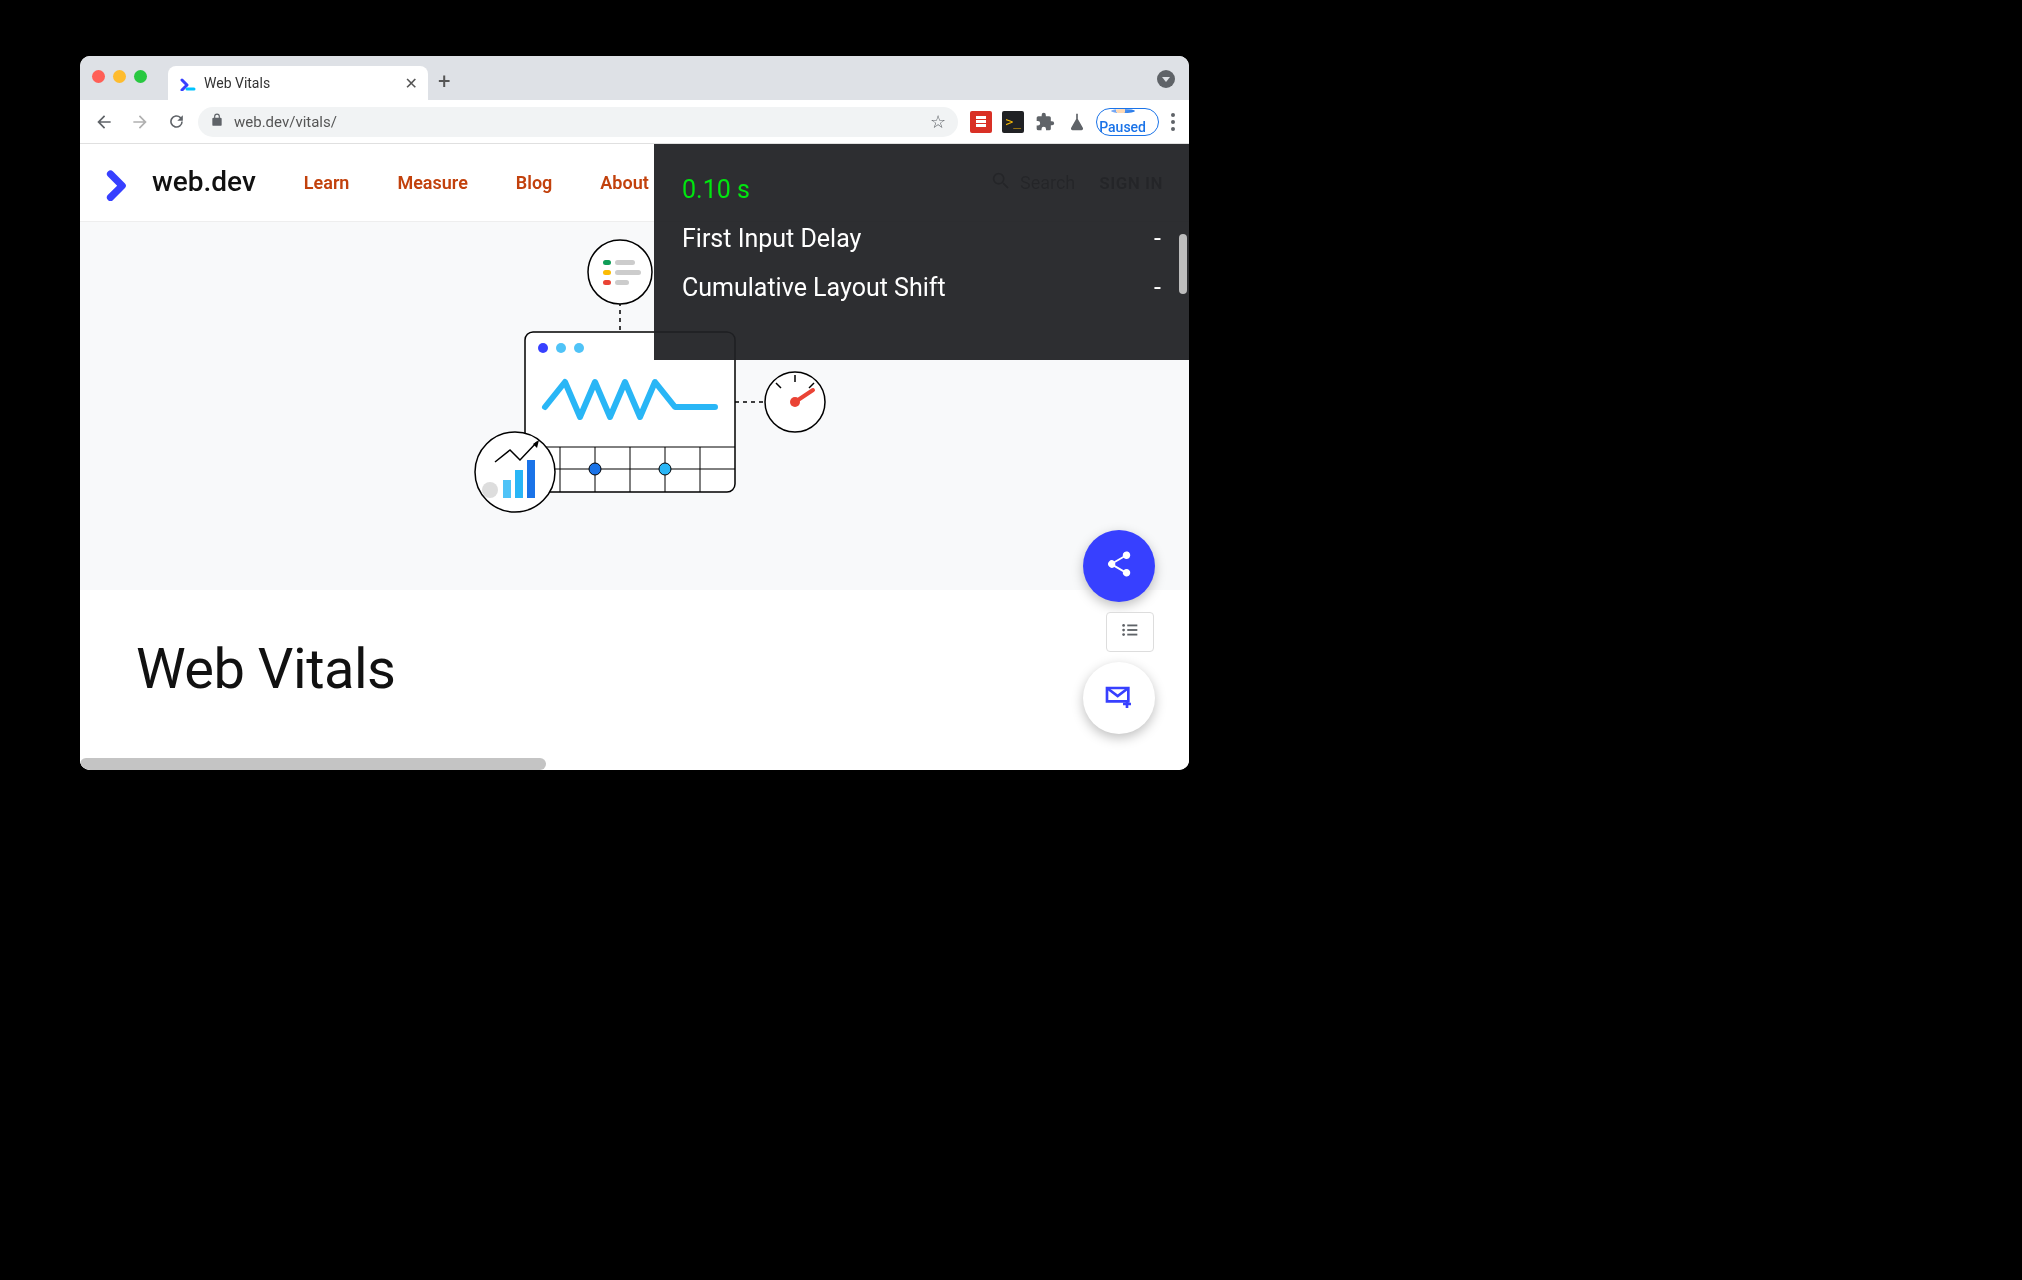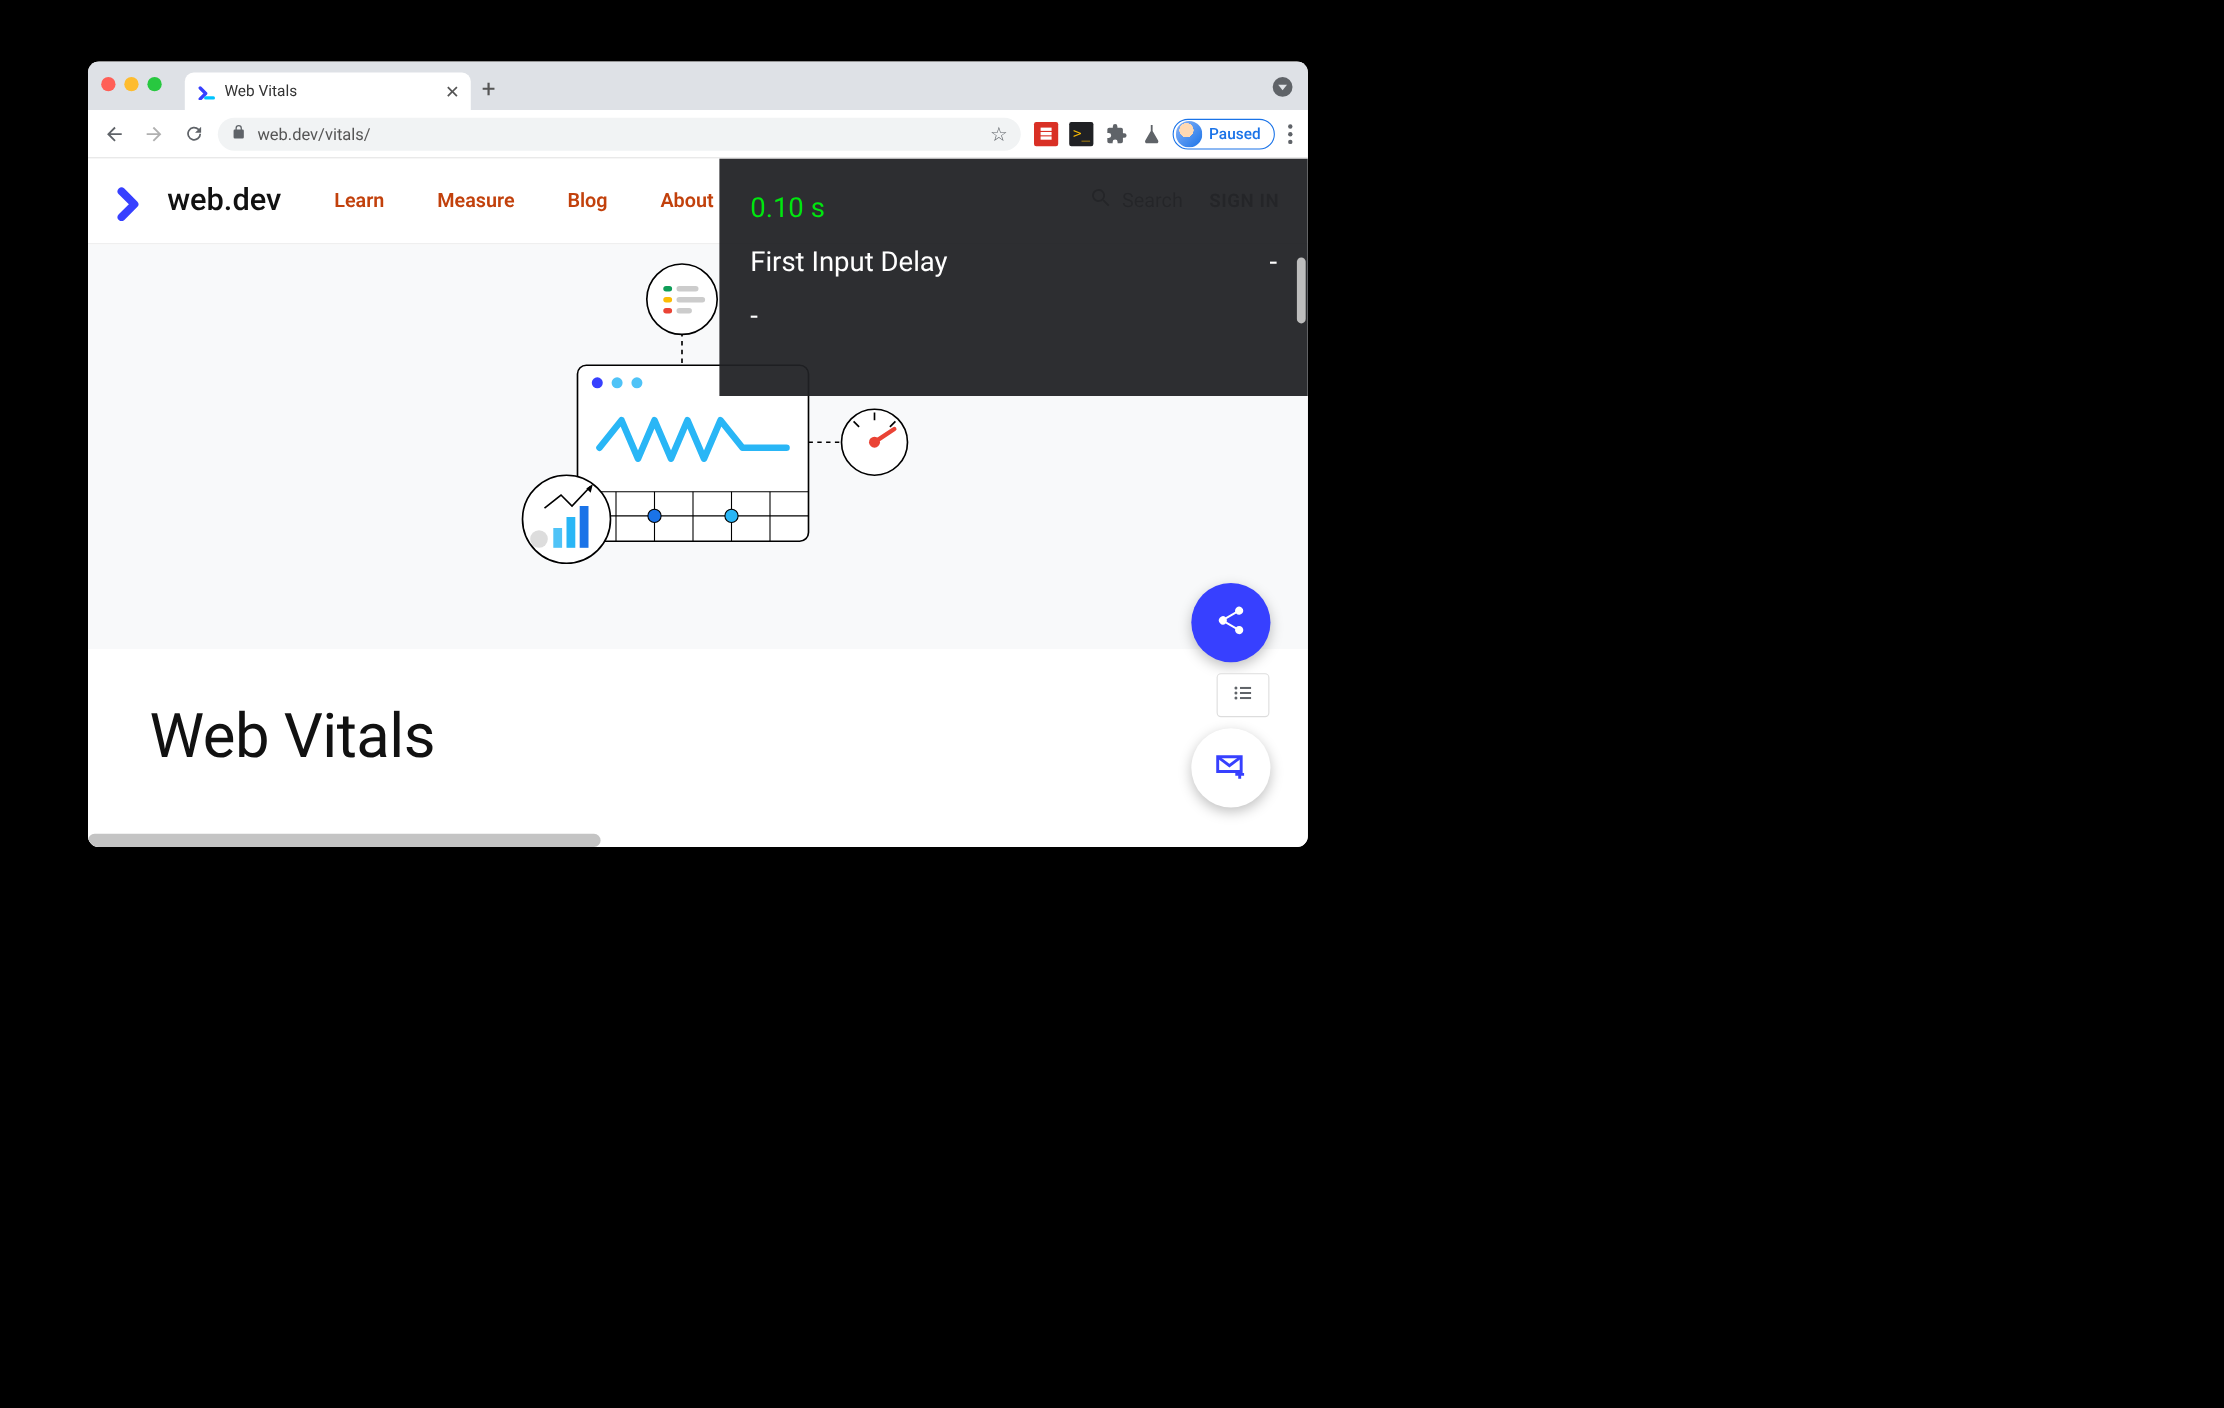--- a/index.html
+++ b/index.html
@@ -130,20 +130,21 @@
     height:28px;
     border:1px solid #1a73e8;
     border-radius:14px;
     display:flex;
     align-items:center;
     padding:0 12px 0 2px;
     gap:6px;
     color:#1a73e8;
     font-size:14px;
     font-weight:500;
+    flex-direction:column;
   }
   .paused-chip .avatar {
     width:24px; height:24px; border-radius:50%;
     background: radial-gradient(circle at 40% 35%, #ffd9b3 0 30%, transparent 31%),
                 linear-gradient(135deg,#8ab4f8,#1a73e8);
   }
   .dots-vert { display:flex; flex-direction:column; gap:3px; padding:0 4px; }
   .dots-vert span { width:4px; height:4px; background:#5f6368; border-radius:50%; }
   
   .page {
@@ -450,20 +451,21 @@
 
       <div class="vitals-panel">
         <div class="vitals-row">
           <span class="val green">0.10 s</span>
         </div>
         <div class="vitals-row">
           <span>First Input Delay</span>
           <span class="val none">-</span>
         </div>
         <div class="vitals-row">
+          <span>Cumulative Layout Shift</span>
           <span class="val none">-</span>
         </div>
       </div>
 
       <div class="fab-stack">
         <div class="fab share">
           <span>
             <svg width="30" height="30" viewBox="0 0 24 24">
                 <path fill="#fff" d="M18 16a3 3 0 0 0-2.2 1L8.9 13a3 3 0 0 0 0-2l6.9-4A3 3 0 1 0 15 5a3 3 0 0 0 .1.7L8.2 9.7a3 3 0 1 0 0 4.6l6.9 4a3 3 0 1 0 2.9-2.3z"></path>
               </svg>

